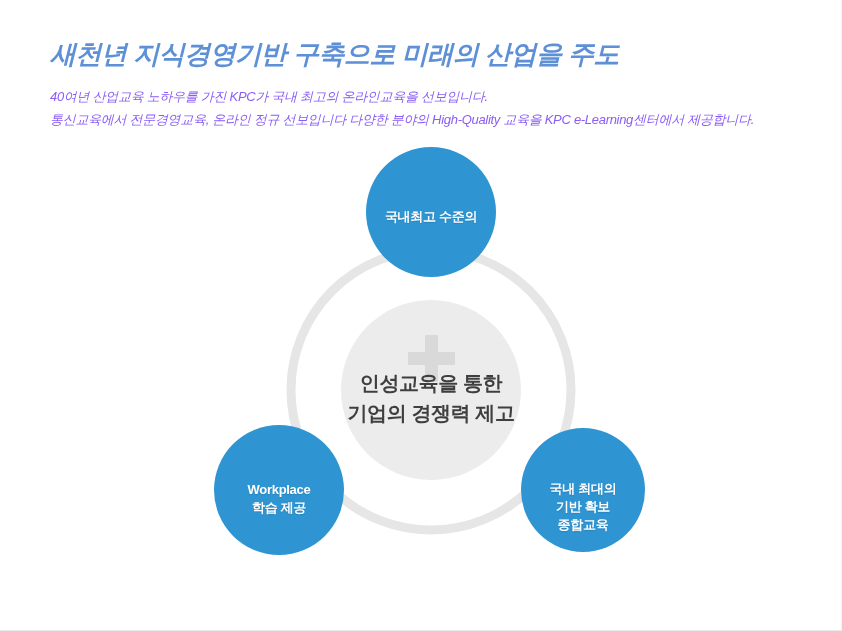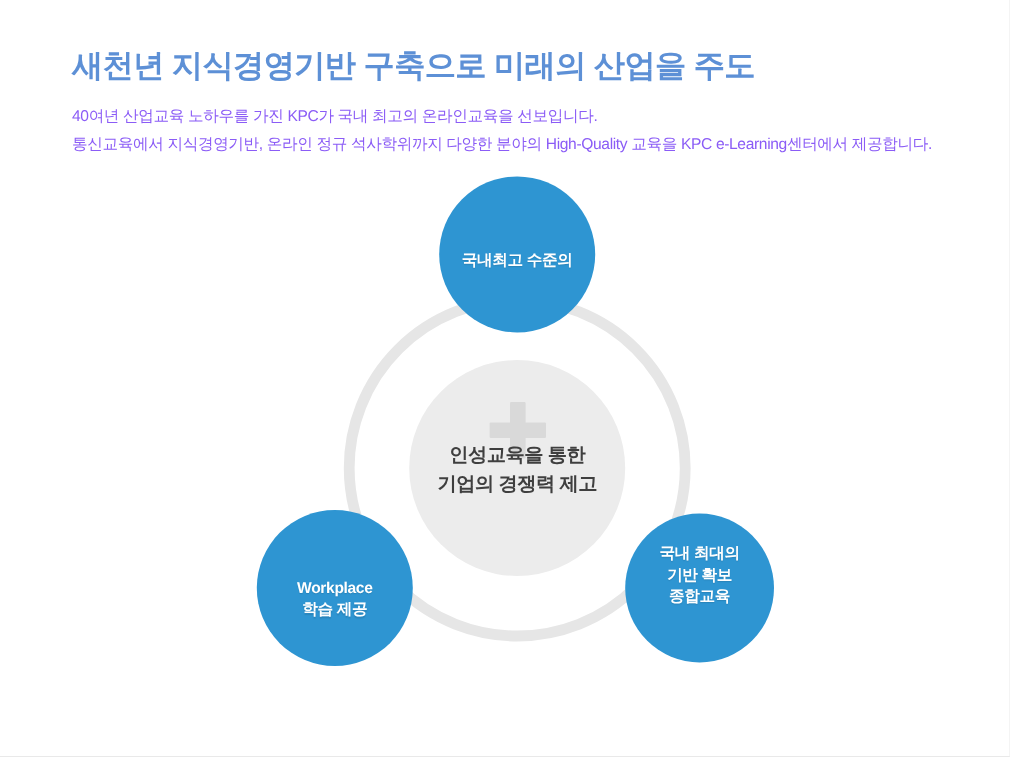--- a/index.html
+++ b/index.html
@@ -22,23 +22,24 @@
     width: 842px;
     height: 631px;
     background: #ffffff;
     border-bottom: 1px solid #e9e9e9;
     border-right: 1px solid #f2f2f2;
   }
 
   
   .header {
     position: absolute;
-    left: 60px;
+    left: 50px;
     top: 38px;
     width: 760px;
+    font-style: italic;
   }
   .page-title {
     margin: 0;
     font-size: 26px;
     font-weight: bold;
     letter-spacing: -0.5px;
     color: #5d90d6;
     line-height: 1.3;
     white-space: nowrap;
   }
@@ -77,37 +78,37 @@
   .bubble-label {
     color: #ffffff;
     font-size: 13px;
     font-weight: bold;
     letter-spacing: -0.3px;
     text-shadow: 0 1px 1px rgba(0,0,0,0.12);
   }
   .bubble-label .ln { display: block; }
   .center-label {
     color: #3f3f3f;
-    font-size: 16px;
+    font-size: 20px;
     font-weight: bold;
     letter-spacing: -0.4px;
     line-height: 1.5;
   }
   .center-label .ln { display: block; }
 </style>
 </head>
 <body>
 
 <div id="page">
 
   <div class="header">
     <h1 class="page-title">새천년 지식경영기반 구축으로 미래의 산업을 주도</h1>
     <div class="subtitle-block">
       <div class="subtitle-line">40여년 산업교육 노하우를 가진 KPC가 국내 최고의 온라인교육을 선보입니다.</div>
-      <div class="subtitle-line">통신교육에서 지식경영기반, 온라인 정규 석사학위까지 다양한 분야의 High-Quality 교육을 KPC e-Learning센터에서 제공합니다.</div>
+      <div class="subtitle-line">통신교육에서 전문경영교육, 온라인 정규 선보입니다 다양한 분야의 High-Quality 교육을 KPC e-Learning센터에서 제공합니다.</div>
     </div>
   </div>
 
   <div class="diagram">
 
     <svg class="diagram-svg" width="842" height="460" viewBox="0 0 842 460">
 
       <circle cx="431" cy="250" r="140" fill="none" stroke="#e6e6e6" stroke-width="9"></circle>
 
       <circle cx="431" cy="250" r="90" fill="#ececec"></circle>
@@ -131,20 +132,20 @@
     <div class="node-label center-label" style="left:331px; top:228px; width:200px;">
       <span class="ln">인성교육을 통한</span>
       <span class="ln">기업의 경쟁력 제고</span>
     </div>
 
     <div class="node-label bubble-label" style="left:209px; top:341px; width:140px;">
       <span class="ln">Workplace</span>
       <span class="ln">학습 제공</span>
     </div>
 
-    <div class="node-label bubble-label" style="left:513px; top:312px; width:140px;">
+    <div class="node-label bubble-label" style="left:513px; top:340px; width:140px;">
       <span class="ln">국내 최대의</span>
       <span class="ln">기반 확보</span>
       <span class="ln">종합교육</span>
     </div>
 
   </div>
 </div>
 
 </body></html>

